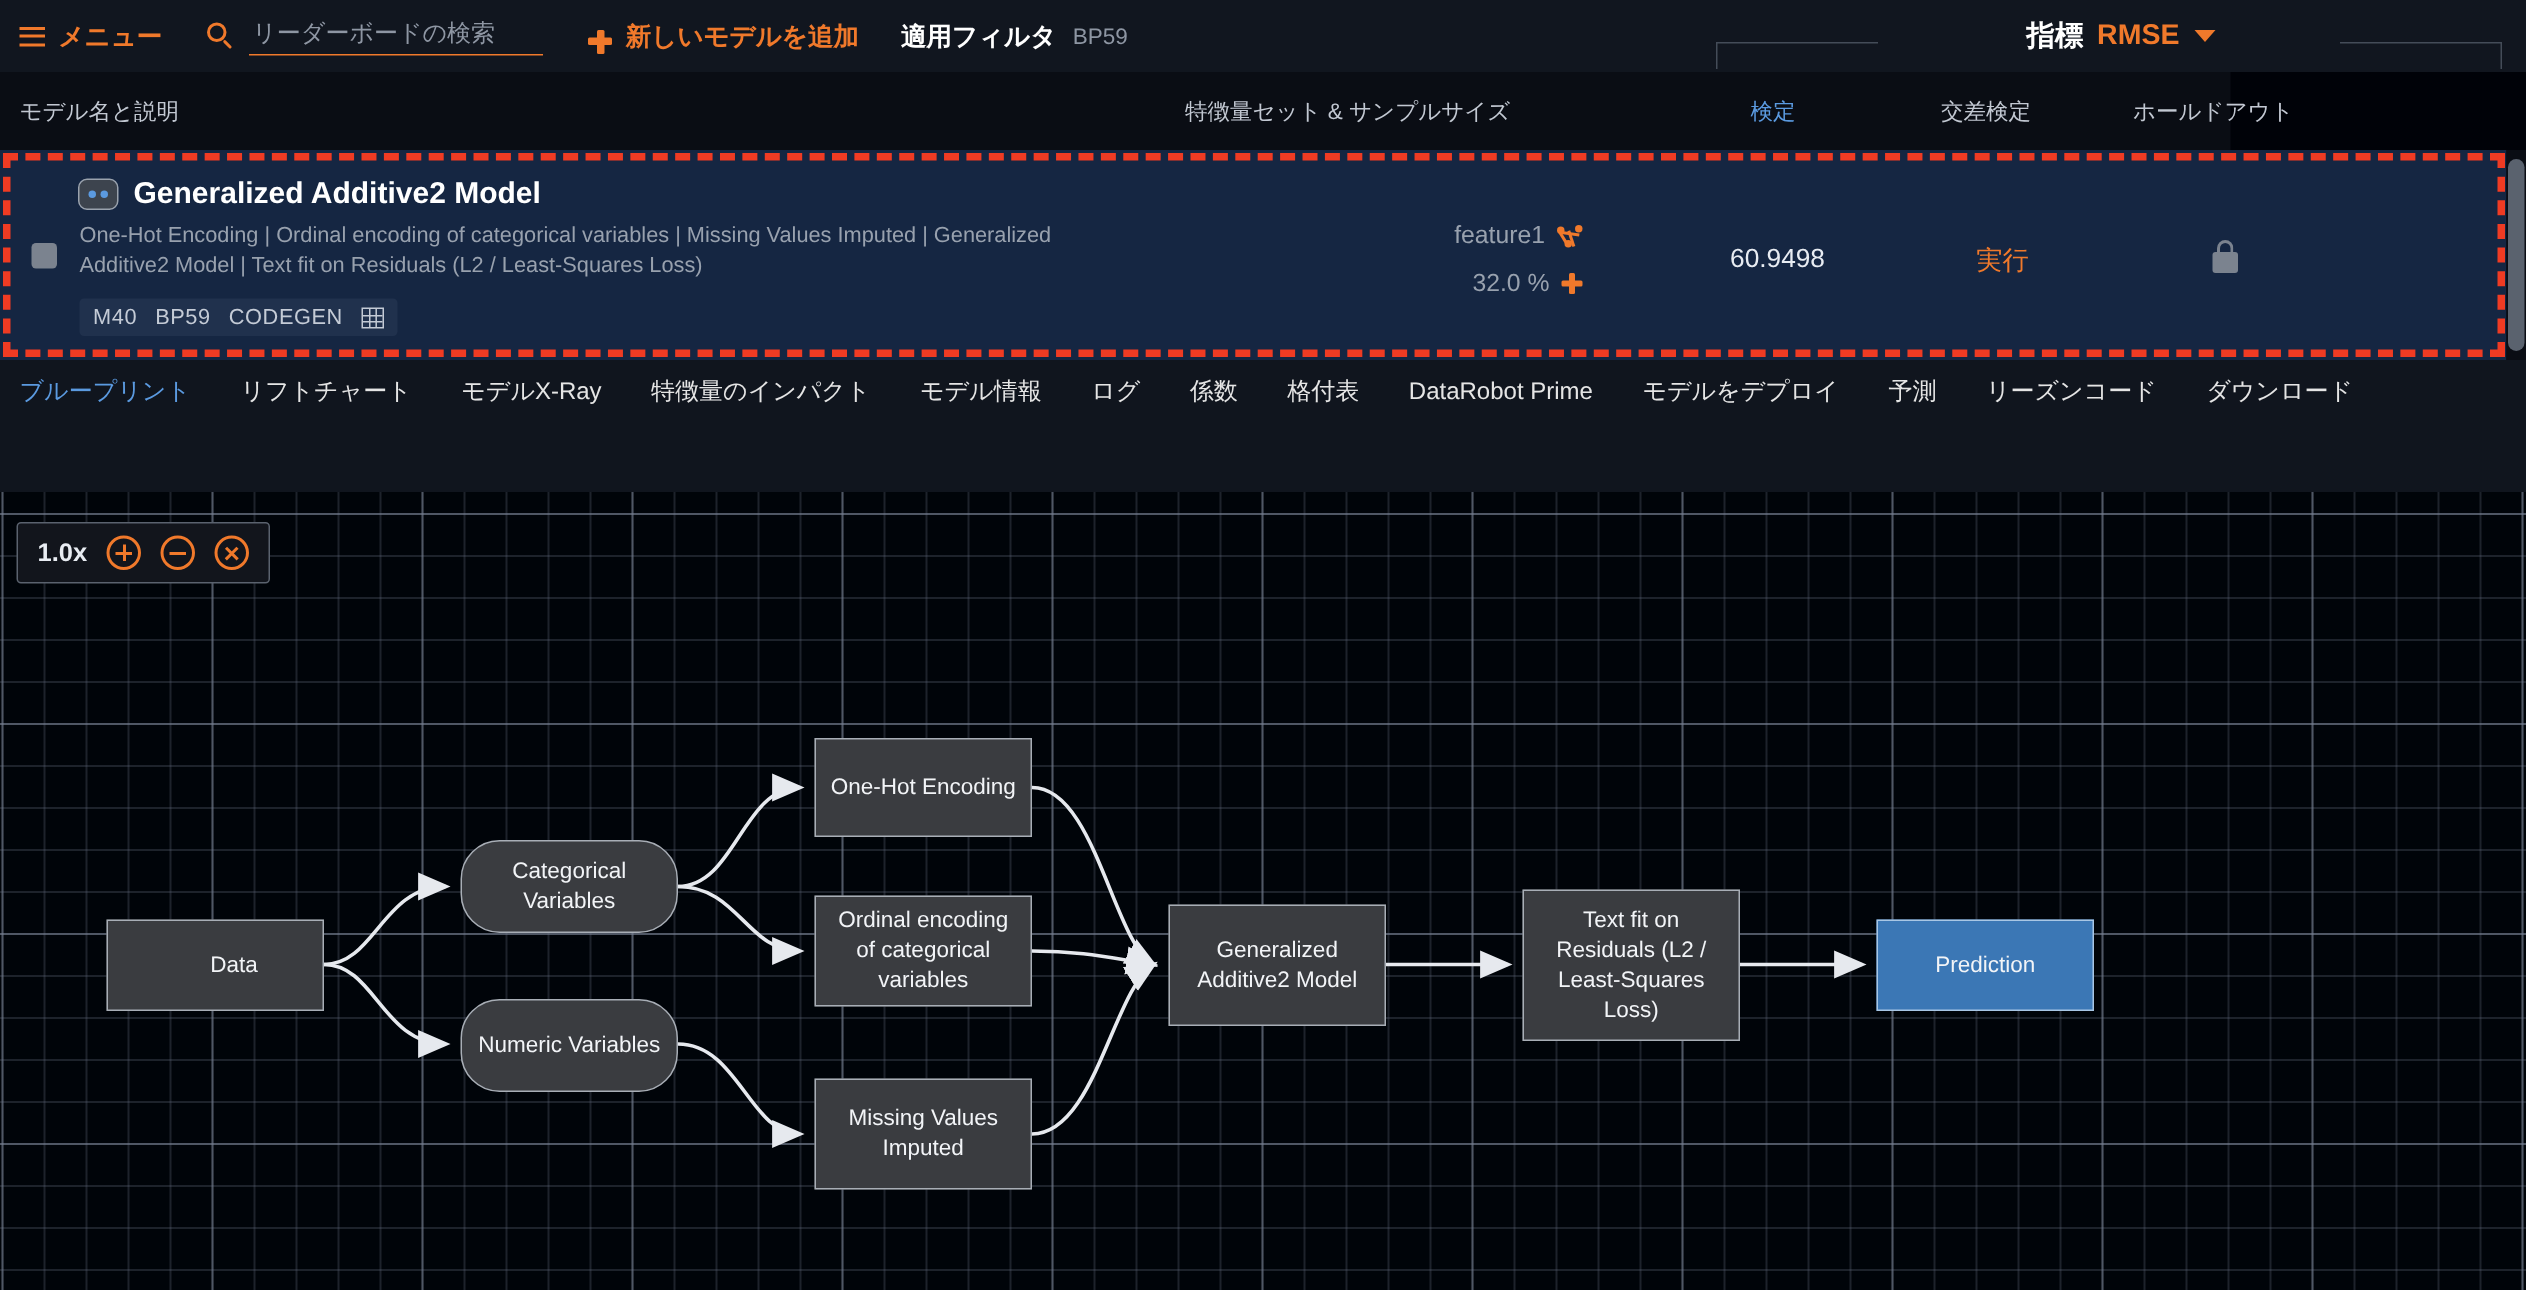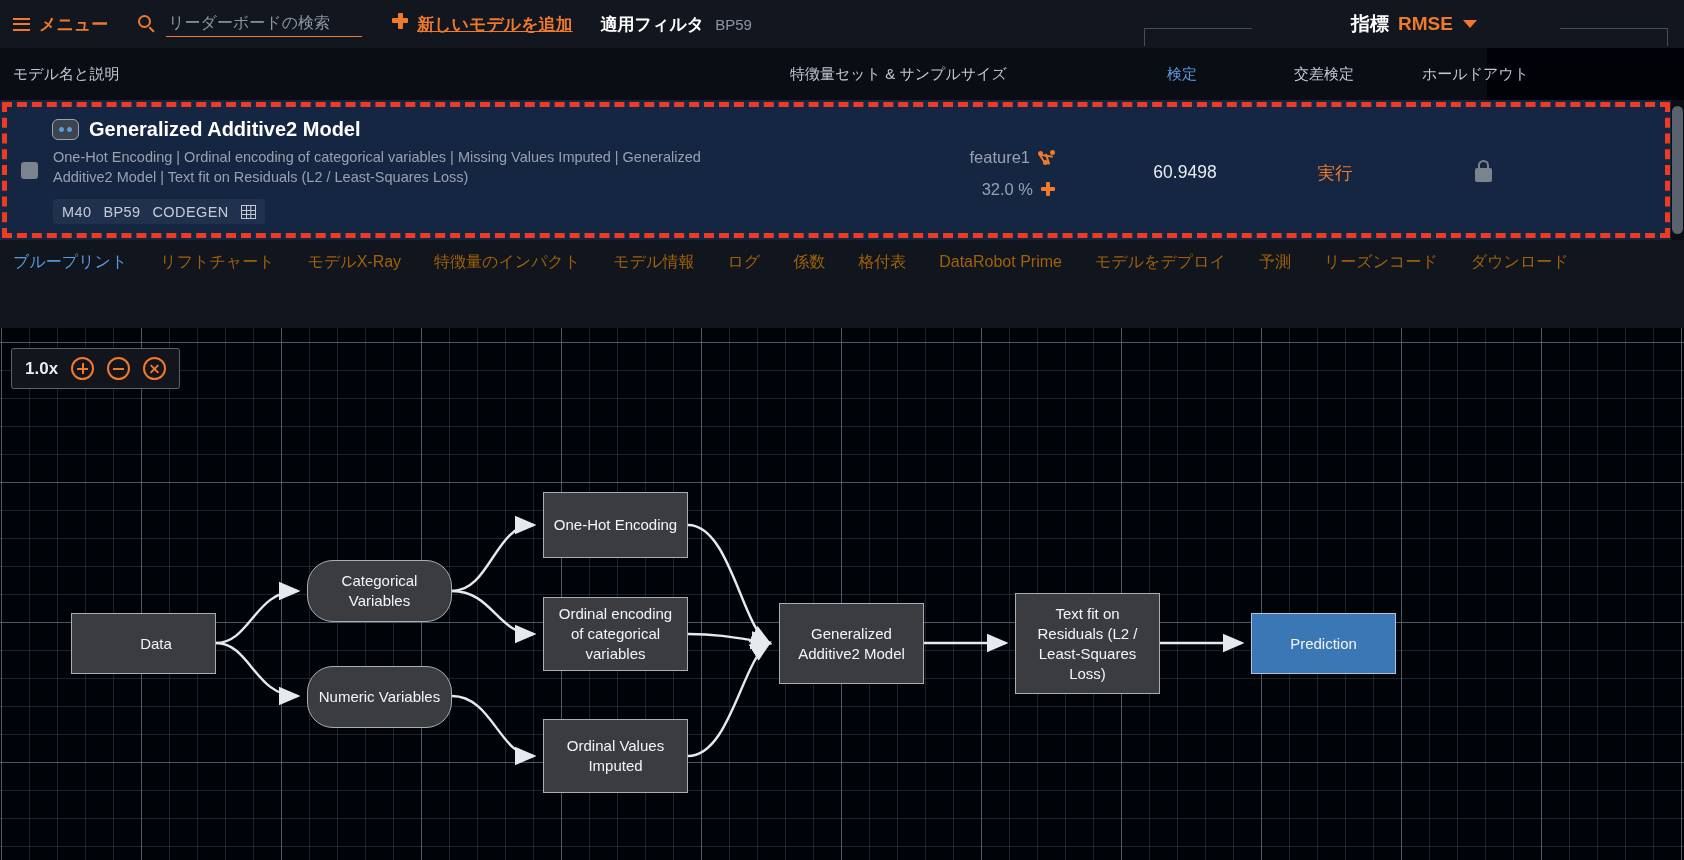--- a/index.html
+++ b/index.html
@@ -45,22 +45,22 @@
   }
   .search-input {
     width: 196px; background: transparent; border: none;
     border-bottom: 1.6px solid #f0792b;
     color: #c7ccd4; font-size: 16px; font-family: inherit;
     padding: 2px 2px 4px 2px; outline: none;
   }
   .search-input::placeholder { color: #8e96a3; }
 
   .add-model {
-    display: flex; align-items: flex-start; gap: 9px; margin-left: 30px;
-    color: #f0792b; font-size: 17px; font-weight: 700; cursor: pointer; white-space: nowrap; text-decoration: underline;
+    display: flex; align-items: flex-end; gap: 9px; margin-left: 30px;
+    color: #f0792b; font-size: 17px; font-weight: 700; cursor: pointer; white-space: nowrap;
   }
   .plus-ico { position: relative; width: 16px; height: 16px; flex: none; }
   .plus-ico i { position: absolute; background: #f0792b; border-radius: 1px; }
   .plus-ico i:nth-child(1) { left: 0; top: 5.5px; width: 16px; height: 5px; }
   .plus-ico i:nth-child(2) { top: 0; left: 5.5px; height: 16px; width: 5px; }
 
   .filter-label {
     margin-left: 28px; color: #fff; font-size: 17px; font-weight: 700;
     cursor: pointer; white-space: nowrap;
   }
@@ -197,21 +197,21 @@
     background: #7b838f; border-radius: 2px;
   }
 
   
   .tabs {
     position: absolute; left: 0; top: 240px; width: 1684px; height: 101px;
     background: #10151e; padding: 0 13px;
   }
   .tabrow { display: flex; flex-wrap: wrap; align-items: center; }
   .tab {
-    color: #a16207; font-size: 16px; cursor: pointer; white-space: nowrap;
+    color: #e5e5e5; font-size: 16px; cursor: pointer; white-space: nowrap;
     height: 44px; line-height: 44px; margin-right: 33px;
   }
   .tab.active { color: #5b9ae0; }
 
   
   .canvas {
     position: absolute; left: 0; top: 328px; width: 1684px; height: 532px;
     background-color: #000409;
     background-image:
       linear-gradient(to right, rgba(120,130,148,.55) 1.4px, transparent 1.4px),
@@ -408,20 +408,20 @@
         <path d="M1160,315 L1241,315"></path>
       </g>
     </svg>
 
     <div id="nodelayer">
         <div class="node" style="left: 71px; top: 285px; width: 145px; height: 61px; padding-left: 33px;">Data</div>
         <div class="node round" style="left: 307px; top: 232px; width: 145px; height: 62px;">Categorical Variables</div>
         <div class="node round" style="left: 307px; top: 338px; width: 145px; height: 62px;">Numeric Variables</div>
         <div class="node" style="left: 543px; top: 164px; width: 145px; height: 66px;">One-Hot Encoding</div>
         <div class="node" style="left: 543px; top: 269px; width: 145px; height: 74px;">Ordinal encoding of categorical variables</div>
-        <div class="node" style="left: 543px; top: 391px; width: 145px; height: 74px;">Ordinal Values Imputed</div>
+        <div class="node" style="left: 543px; top: 391px; width: 145px; height: 74px;">Missing Values Imputed</div>
         <div class="node" style="left: 779px; top: 275px; width: 145px; height: 81px;">Generalized Additive2 Model</div>
         <div class="node" style="left: 1015px; top: 265px; width: 145px; height: 101px;">Text fit on Residuals (L2 / Least-Squares Loss)</div>
         <div class="node pred" style="left: 1251px; top: 285px; width: 145px; height: 61px;">Prediction</div>
       </div>
   </div>
 
 </div>
 
 </body></html>

